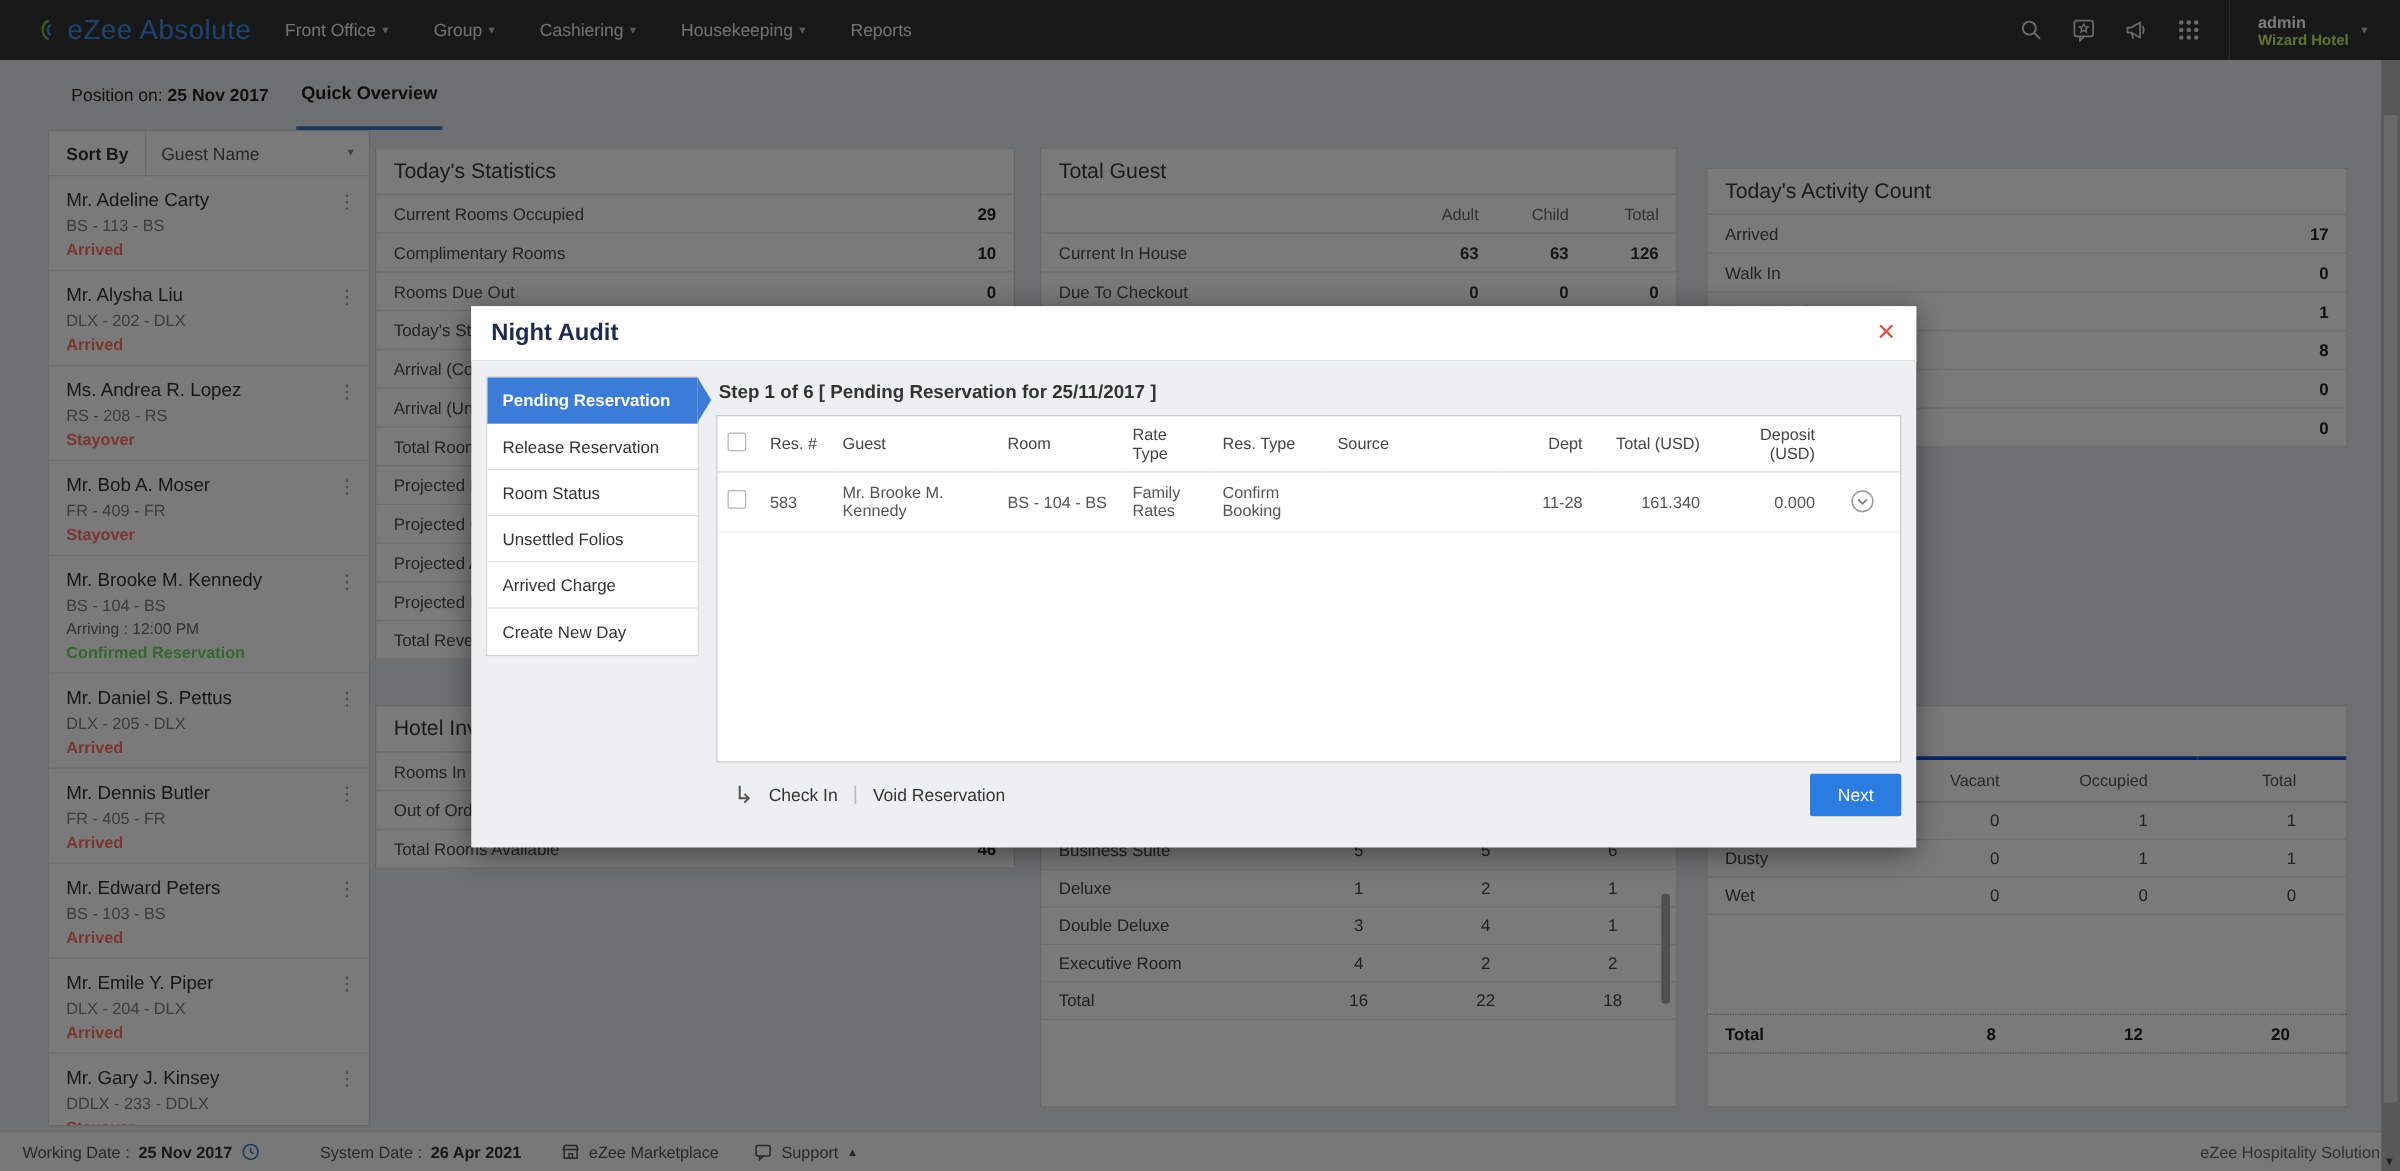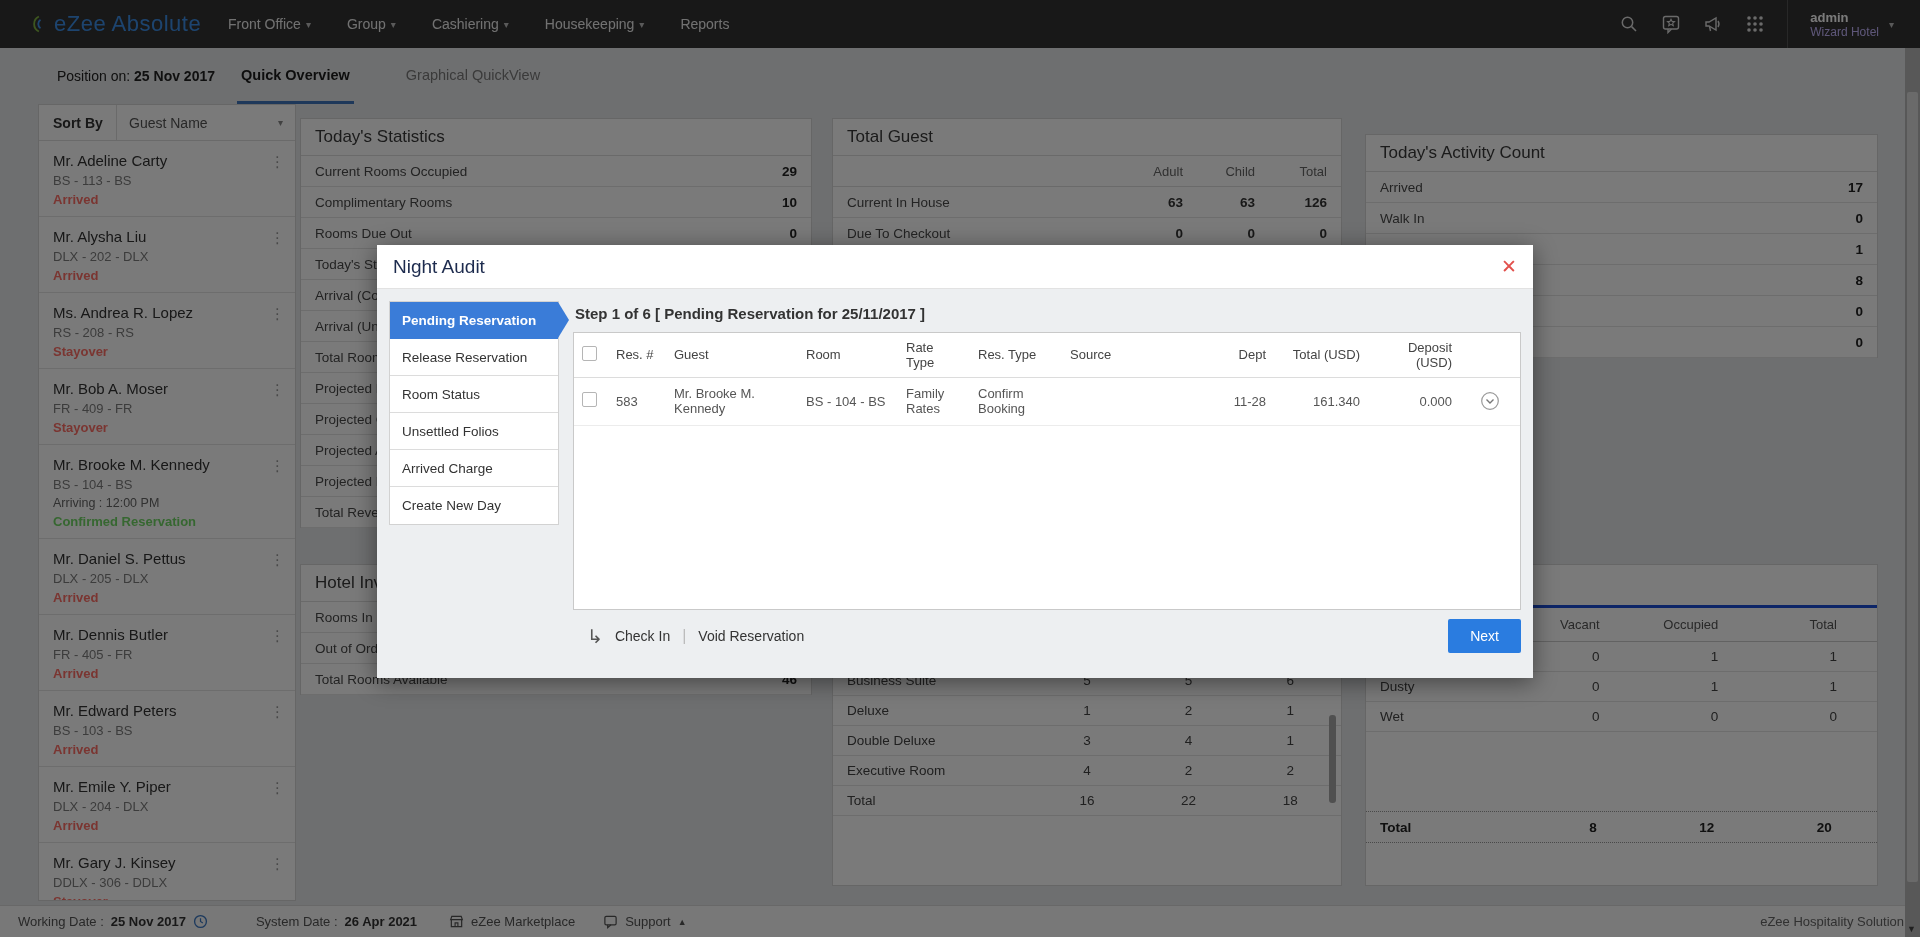--- a/index.html
+++ b/index.html
@@ -13,21 +13,21 @@
   .logo { display:flex; align-items:center; margin-left:28px; width:176px; }
   .logo-text { font-size:22px; color:var(--logo-blue); letter-spacing:0.5px; margin-left:6px; }
   .nav-menus { display:flex; gap:36px; margin-left:24px; }
   .nav-item { font-size:14px; color:#ededed; cursor:pointer; display:flex; align-items:center; gap:5px; }
   .nav-caret { font-size:10px; color:#bdbdbd; }
   .nav-right { margin-left:auto; display:flex; align-items:center; gap:22px; padding-right:26px; }
   .nav-icon { width:20px; height:20px; display:block; cursor:pointer; }
   .nav-divider { width:1px; height:48px; background:#555; }
   .user-block { display:flex; align-items:center; gap:10px; cursor:pointer; }
   .user-name { font-size:13px; font-weight:bold; color:#ffffff; line-height:15px; }
-  .user-hotel { font-size:12px; color:#c4b5fd; line-height:14px; }
+  .user-hotel { font-size:12px; color:#bef264; line-height:14px;font-weight:bold; }
   .user-caret { font-size:10px; color:#bbbbbb; }
 
   
   .subheader { position:absolute; left:0; top:48px; width:1920px; height:57px; }
   .position-on { position:absolute; left:57px; top:20px; font-size:14px; color:#222; }
   .position-on b { font-weight:bold; }
   .view-tabs { position:absolute; left:237px; top:0; display:flex; gap:48px; height:56px; }
   .vtab { font-size:14.5px; color:#7a7a7a; display:flex; align-items:center; padding:0 4px;
           border-bottom:3px solid transparent; cursor:pointer; height:56px; }
   .vtab.active { color:#1d1d1d; font-weight:bold; border-bottom-color:#3f76bd; }
@@ -112,21 +112,21 @@
   .f-caret-up { font-size:9px; color:#555; }
 
   
   .dim-overlay { position:absolute; inset:0; background:rgba(0,0,0,0.52); z-index:40; }
 
   
   .modal { position:absolute; left:377px; top:245px; width:1156px; height:433px; background:#edeff1;
            z-index:60; box-shadow:0 4px 22px rgba(0,0,0,0.45); }
   .modal-header { height:44px; background:#fff; border-bottom:1px solid #e2e2e2; display:flex;
                   align-items:center; justify-content:space-between; padding:0 16px; }
-  .modal-title { font-size:19px; font-weight:normal; color:#1d2b4e; }
+  .modal-title { font-size:19px; font-weight:bold; color:#1d2b4e; }
   .modal-close { font-size:19px; font-weight:bold; color:var(--close-red); cursor:pointer; line-height:19px; }
   .modal-body { display:flex; padding:12px; height:388px; }
   .mtabs { width:172px; margin-right:14px; border:1px solid #d2d2d2; background:#fff; align-self:flex-start; }
   .mtab { position:relative; height:37px; display:flex; align-items:center; padding-left:12px;
           font-size:13.5px; color:#333; border-bottom:1px solid #dcdcdc; cursor:pointer; background:#fff; }
   .mtab:last-child { border-bottom:none; }
   .mtab.active { background:var(--active-tab-blue); color:#fff; font-weight:bold; border-bottom-color:var(--active-tab-blue); }
   .mtab.active::after { content:""; position:absolute; right:-11px; top:50%; transform:translateY(-50%);
           border-top:18px solid transparent; border-bottom:18px solid transparent; border-left:11px solid var(--active-tab-blue); }
   .mcontent { flex:1; display:flex; flex-direction:column; }
@@ -229,23 +229,20 @@
     <div class="position-on">
       <span>Position on:</span>
       <b>25 Nov 2017</b>
     </div>
     <div class="view-tabs">
 
         <div class="vtab active">
           <span>Quick Overview</span>
         </div>
 
-        <div class="vtab">
-          <span>Graphical QuickView</span>
-        </div>
       </div>
   </div>
 
   <div class="sidebar">
     <div class="sort-row">
       <div class="sort-label">Sort By</div>
       <div class="sort-select">
         <span>Guest Name</span>
         <span class="sort-caret">▾</span>
       </div>
@@ -320,21 +317,21 @@
           <div class="guest-kebab">⋮</div>
           <div class="guest-name">Mr. Emile Y. Piper</div>
           <div class="guest-room">DLX - 204 - DLX</div>
 
           <div class="guest-status st-red">Arrived</div>
         </div>
 
         <div class="guest-card">
           <div class="guest-kebab">⋮</div>
           <div class="guest-name">Mr. Gary J. Kinsey</div>
-          <div class="guest-room">DDLX - 306 - DDLX</div>
+          <div class="guest-room">DDLX - 233 - DDLX</div>
 
           <div class="guest-status st-red">Stayover</div>
         </div>
       </div>
   </div>
 
   <div class="panel" id="panel-stats">
     <div class="panel-title">Today's Statistics</div>
     <div>
 

